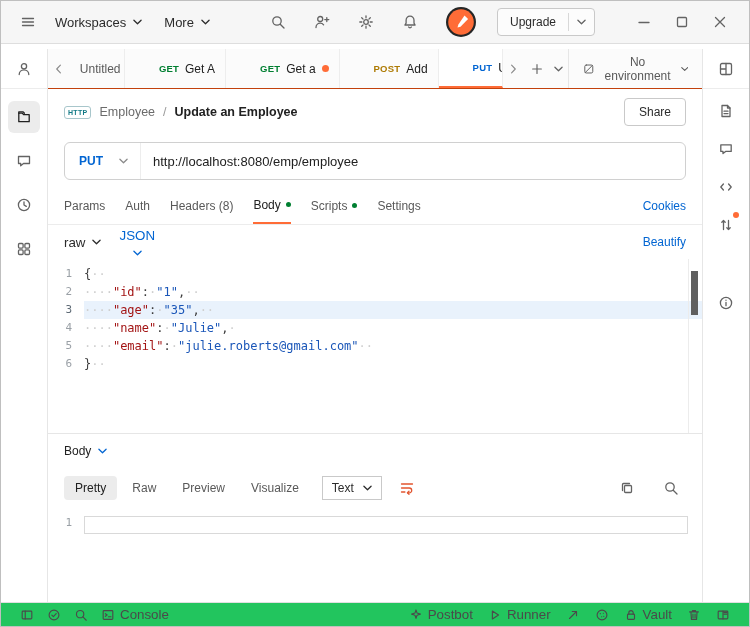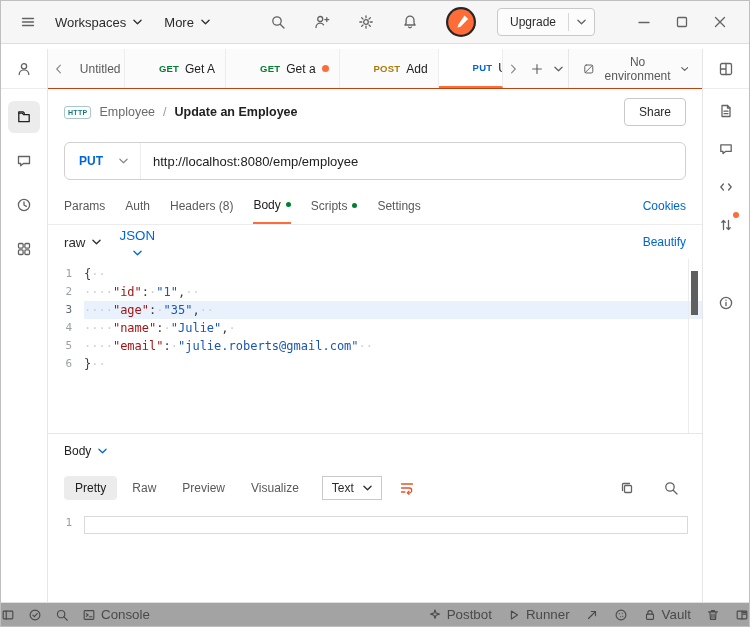--- a/index.html
+++ b/index.html
@@ -123,22 +123,22 @@
   .fmt{ display:flex; align-items:center; gap:9px; border:1px solid #c9c9c9; border-radius:0;
     padding:4px 9px; font-size:12px; color:#2b2b2b; background:#fff; margin-left:8px; }
   .wrap-btn{ margin-left:8px; color:#e2552f; display:grid; place-items:center; width:26px; height:26px; }
   .resp-right{ margin-left:auto; display:flex; align-items:center; gap:14px; color:#636363; }
 
   
   .resp-body{ flex:1; display:flex; padding-top:8px; font-family:"DejaVu Sans Mono",monospace; font-size:12px; }
   .resp-line{ flex:1; height:18px; border:1px solid #d9d9d9; margin-right:14px; cursor:text; }
 
   
-  .statusbar{ position:absolute; left:0; right:0; bottom:0; height:24px; background:#a3a3a3;
-    border-top:1px solid #e0e0e0; display:flex; align-items:center; padding:0 0; gap:13px;
+  .statusbar{ position:absolute; left:0; right:0; bottom:0; height:24px; background:#22c55e;
+    border-top:1px solid #e0e0e0; display:flex; align-items:center; padding:0 19px; gap:13px;
     font-size:11px; color:#4a4a4a; }
   .sb-item{ display:flex; align-items:center; gap:5px; color:#4a4a4a; cursor:pointer; }
   .sb-right{ margin-left:auto; display:flex; align-items:center; gap:15px; }
 </style>
 </head>
 <body>
 
 <div class="app">
 
   <header class="topbar">

